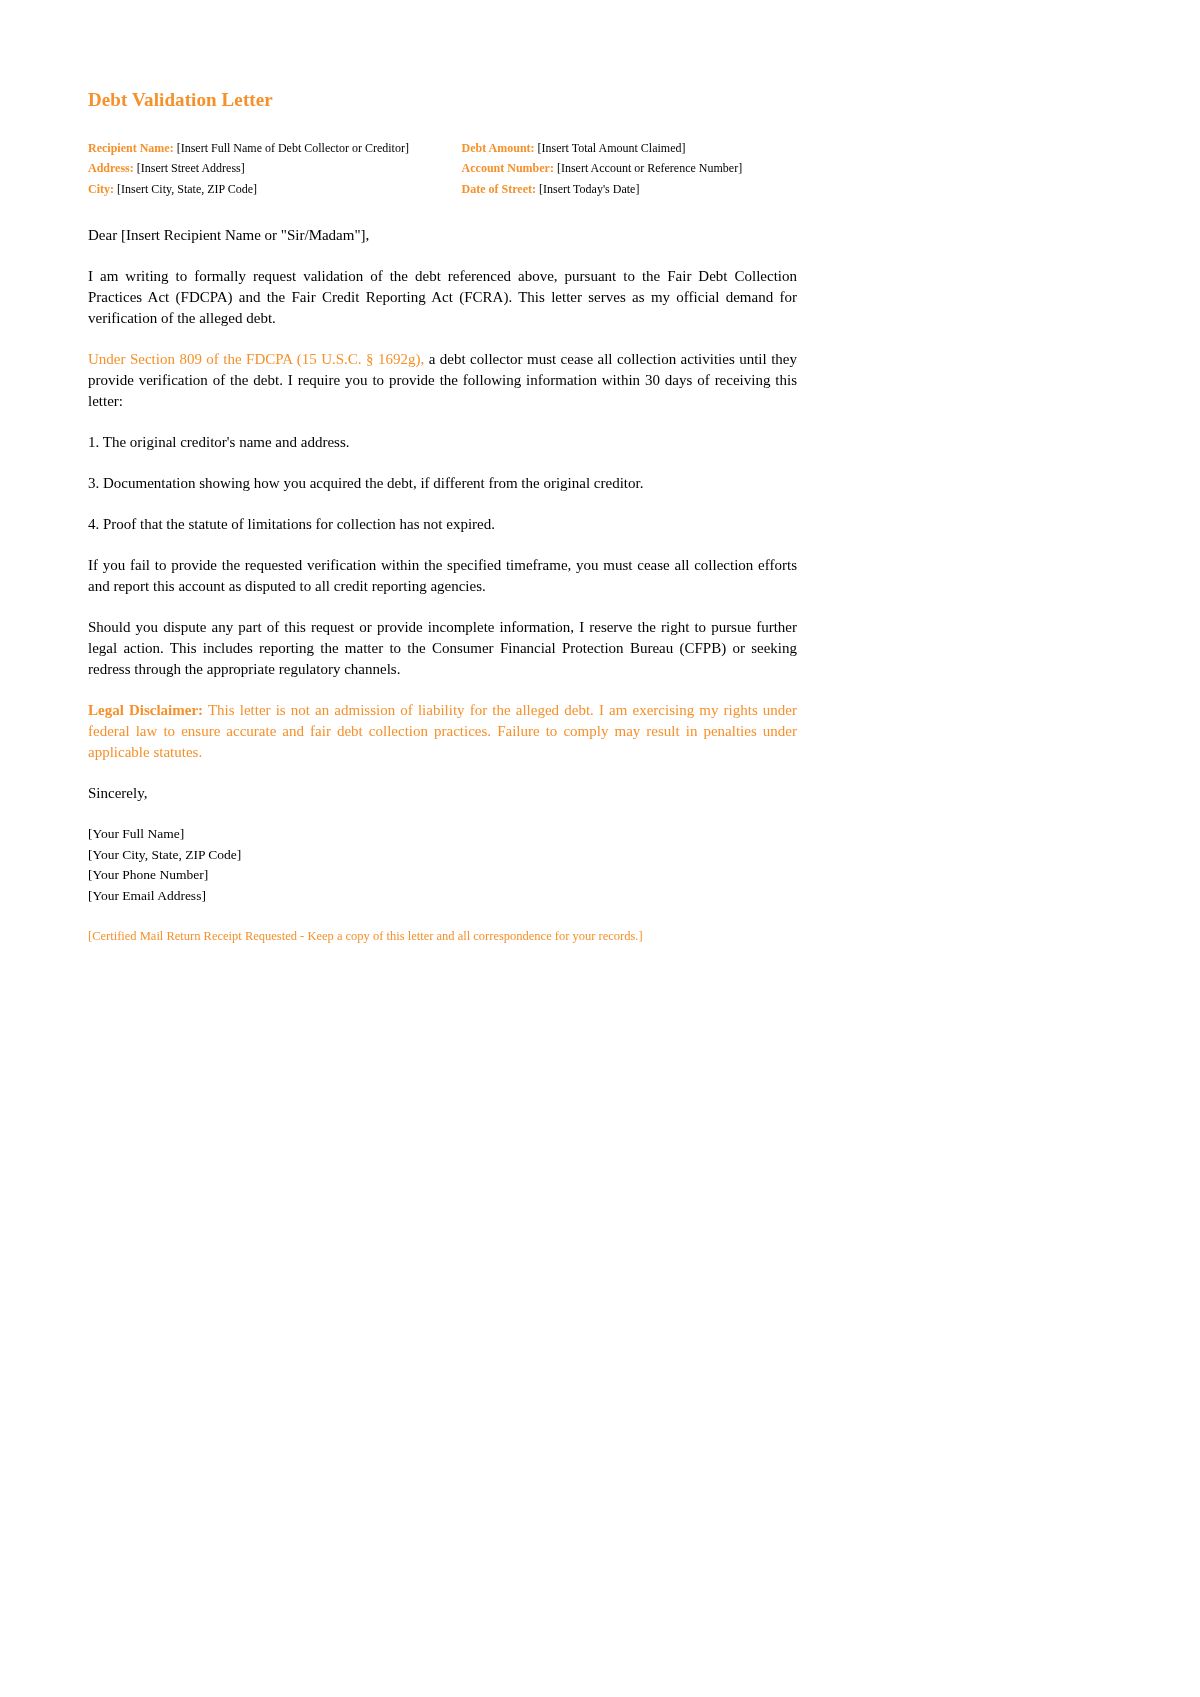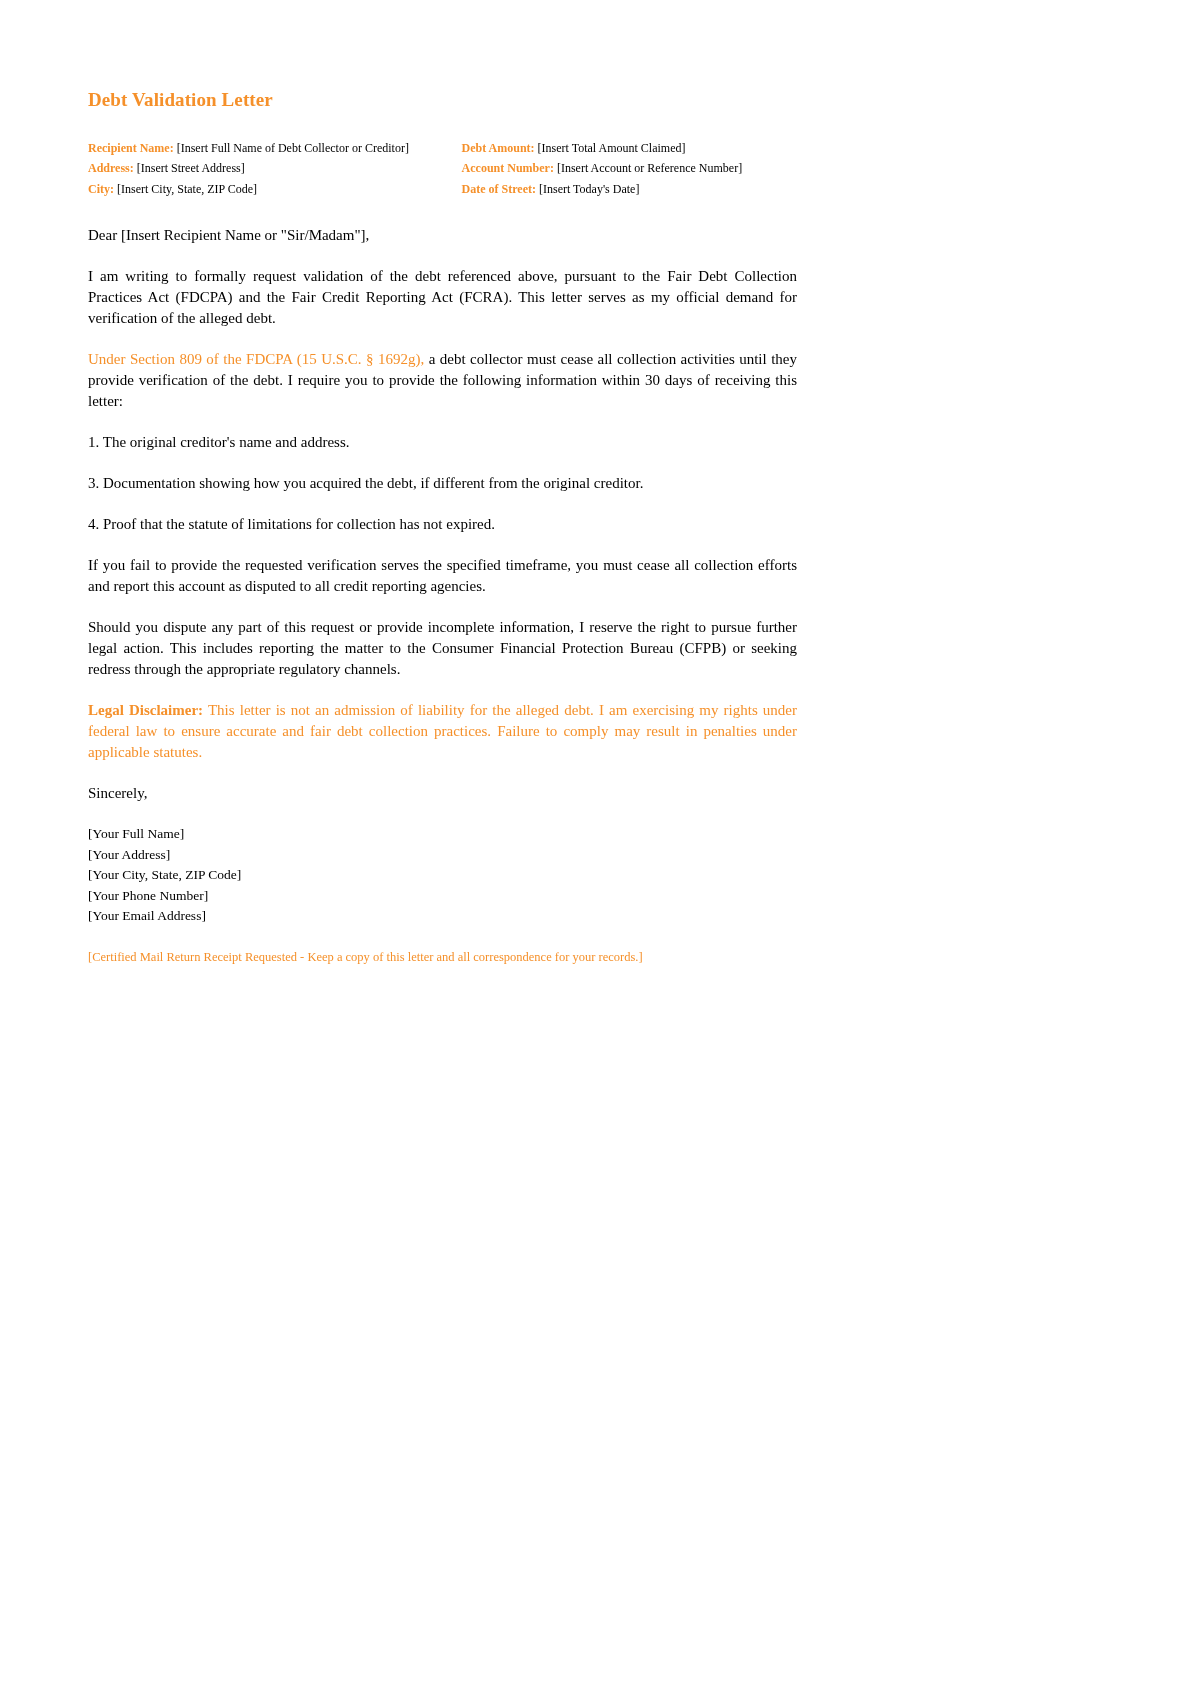--- a/index.html
+++ b/index.html
@@ -121,31 +121,30 @@
   <p class="body-par spacer-dear">Dear [Insert Recipient Name or "Sir/Madam"],</p>
 
   <p class="body-par">I am writing to formally request validation of the debt referenced above, pursuant to the Fair Debt Collection Practices Act (FDCPA) and the Fair Credit Reporting Act (FCRA). This letter serves as my official demand for verification of the alleged debt.</p>
 
   <p class="body-par"><span class="accent-lead">Under Section 809 of the FDCPA (15 U.S.C. § 1692g),</span><span> a debt collector must cease all collection activities until they provide verification of the debt. I require you to provide the following information within 30 days of receiving this letter:</span></p>
 
   <p class="body-par">1. The original creditor's name and address.</p>
   <p class="body-par">3. Documentation showing how you acquired the debt, if different from the original creditor.</p>
   <p class="body-par">4. Proof that the statute of limitations for collection has not expired.</p>
 
-  <p class="body-par">If you fail to provide the requested verification serves the specified timeframe, you must cease all collection efforts and report this account as disputed to all credit reporting agencies.</p>
+  <p class="body-par">If you fail to provide the requested verification within the specified timeframe, you must cease all collection efforts and report this account as disputed to all credit reporting agencies.</p>
 
   <p class="body-par">Should you dispute any part of this request or provide incomplete information, I reserve the right to pursue further legal action. This includes reporting the matter to the Consumer Financial Protection Bureau (CFPB) or seeking redress through the appropriate regulatory channels.</p>
 
   <p class="body-par disclaimer"><span class="disclaimer-label">Legal Disclaimer:</span><span> This letter is not an admission of liability for the alleged debt. I am exercising my rights under federal law to ensure accurate and fair debt collection practices. Failure to comply may result in penalties under applicable statutes.</span></p>
 
   <p class="body-par">Sincerely,</p>
 
   <div class="sig-block">
     <div class="sig-line">[Your Full Name]</div>
-    <div class="sig-line">[Your Address]</div>
     <div class="sig-line">[Your City, State, ZIP Code]</div>
     <div class="sig-line">[Your Phone Number]</div>
     <div class="sig-line">[Your Email Address]</div>
   </div>
 
   <p class="footer-note">[Certified Mail Return Receipt Requested - Keep a copy of this letter and all correspondence for your records.]</p>
 
 </div>
 
 </body></html>

